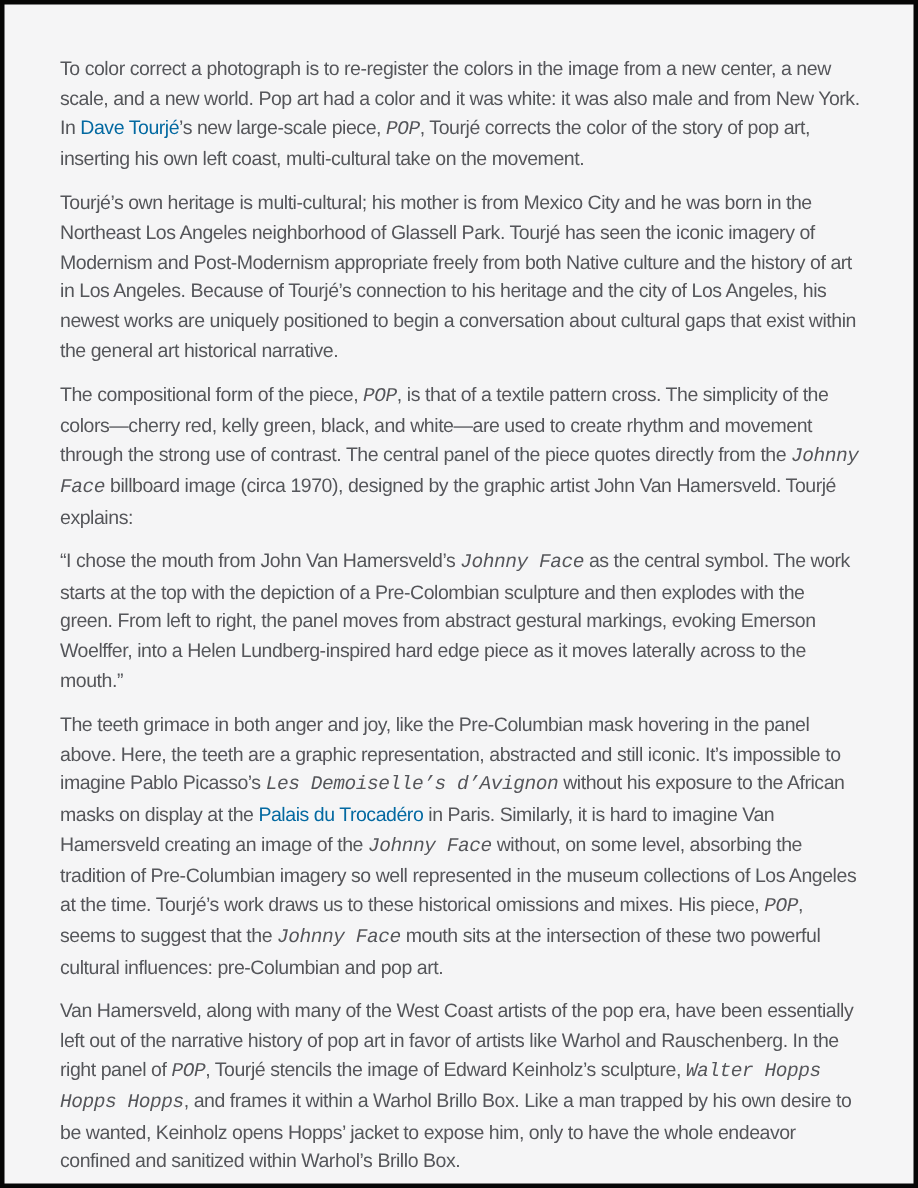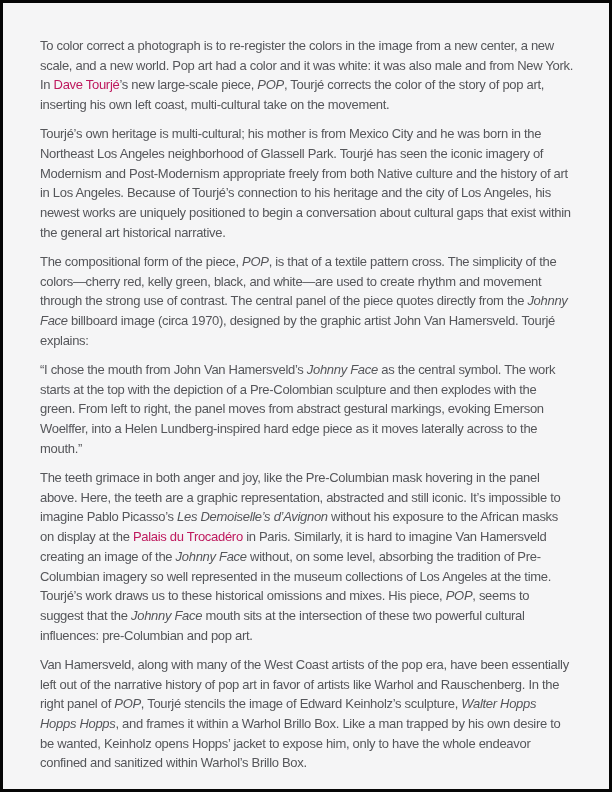--- a/index.html
+++ b/index.html
@@ -20,23 +20,23 @@
   }
   .page-content p {
     margin: 0 0 9.5px 0;
     font-size: 13px;
     line-height: 19.7px;
     letter-spacing: -0.3px;
     color: #55565a;
     text-align: left;
   }
   .page-content p:last-child { margin-bottom: 0; }
-  .run-italic { font-style: italic; }
+  .run-italic { font-style: italic; font-family: Liberation Mono, monospace; }
   .run-link {
-    color: #be185d;
+    color: #0369a1;
     text-decoration: none;
     cursor: pointer;
   }
 </style>
 </head>
 <body>
 
 <div class="page-content">
     <p><span>To color correct a photograph is to re-register the colors in the image from a new center, a new scale, and a new world. Pop art had a color and it was white: it was also male and from New York. In </span><a class="run-link">Dave Tourjé</a><span>’s new large-scale piece, </span><em class="run-italic">POP</em><span>, Tourjé corrects the color of the story of pop art, inserting his own left coast, multi-cultural take on the movement.</span></p>
     <p><span>Tourjé’s own heritage is multi-cultural; his mother is from Mexico City and he was born in the Northeast Los Angeles neighborhood of Glassell Park. Tourjé has seen the iconic imagery of Modernism and Post-Modernism appropriate freely from both Native culture and the history of art in Los Angeles. Because of Tourjé’s connection to his heritage and the city of Los Angeles, his newest works are uniquely positioned to begin a conversation about cultural gaps that exist within the general art historical narrative.</span></p>

